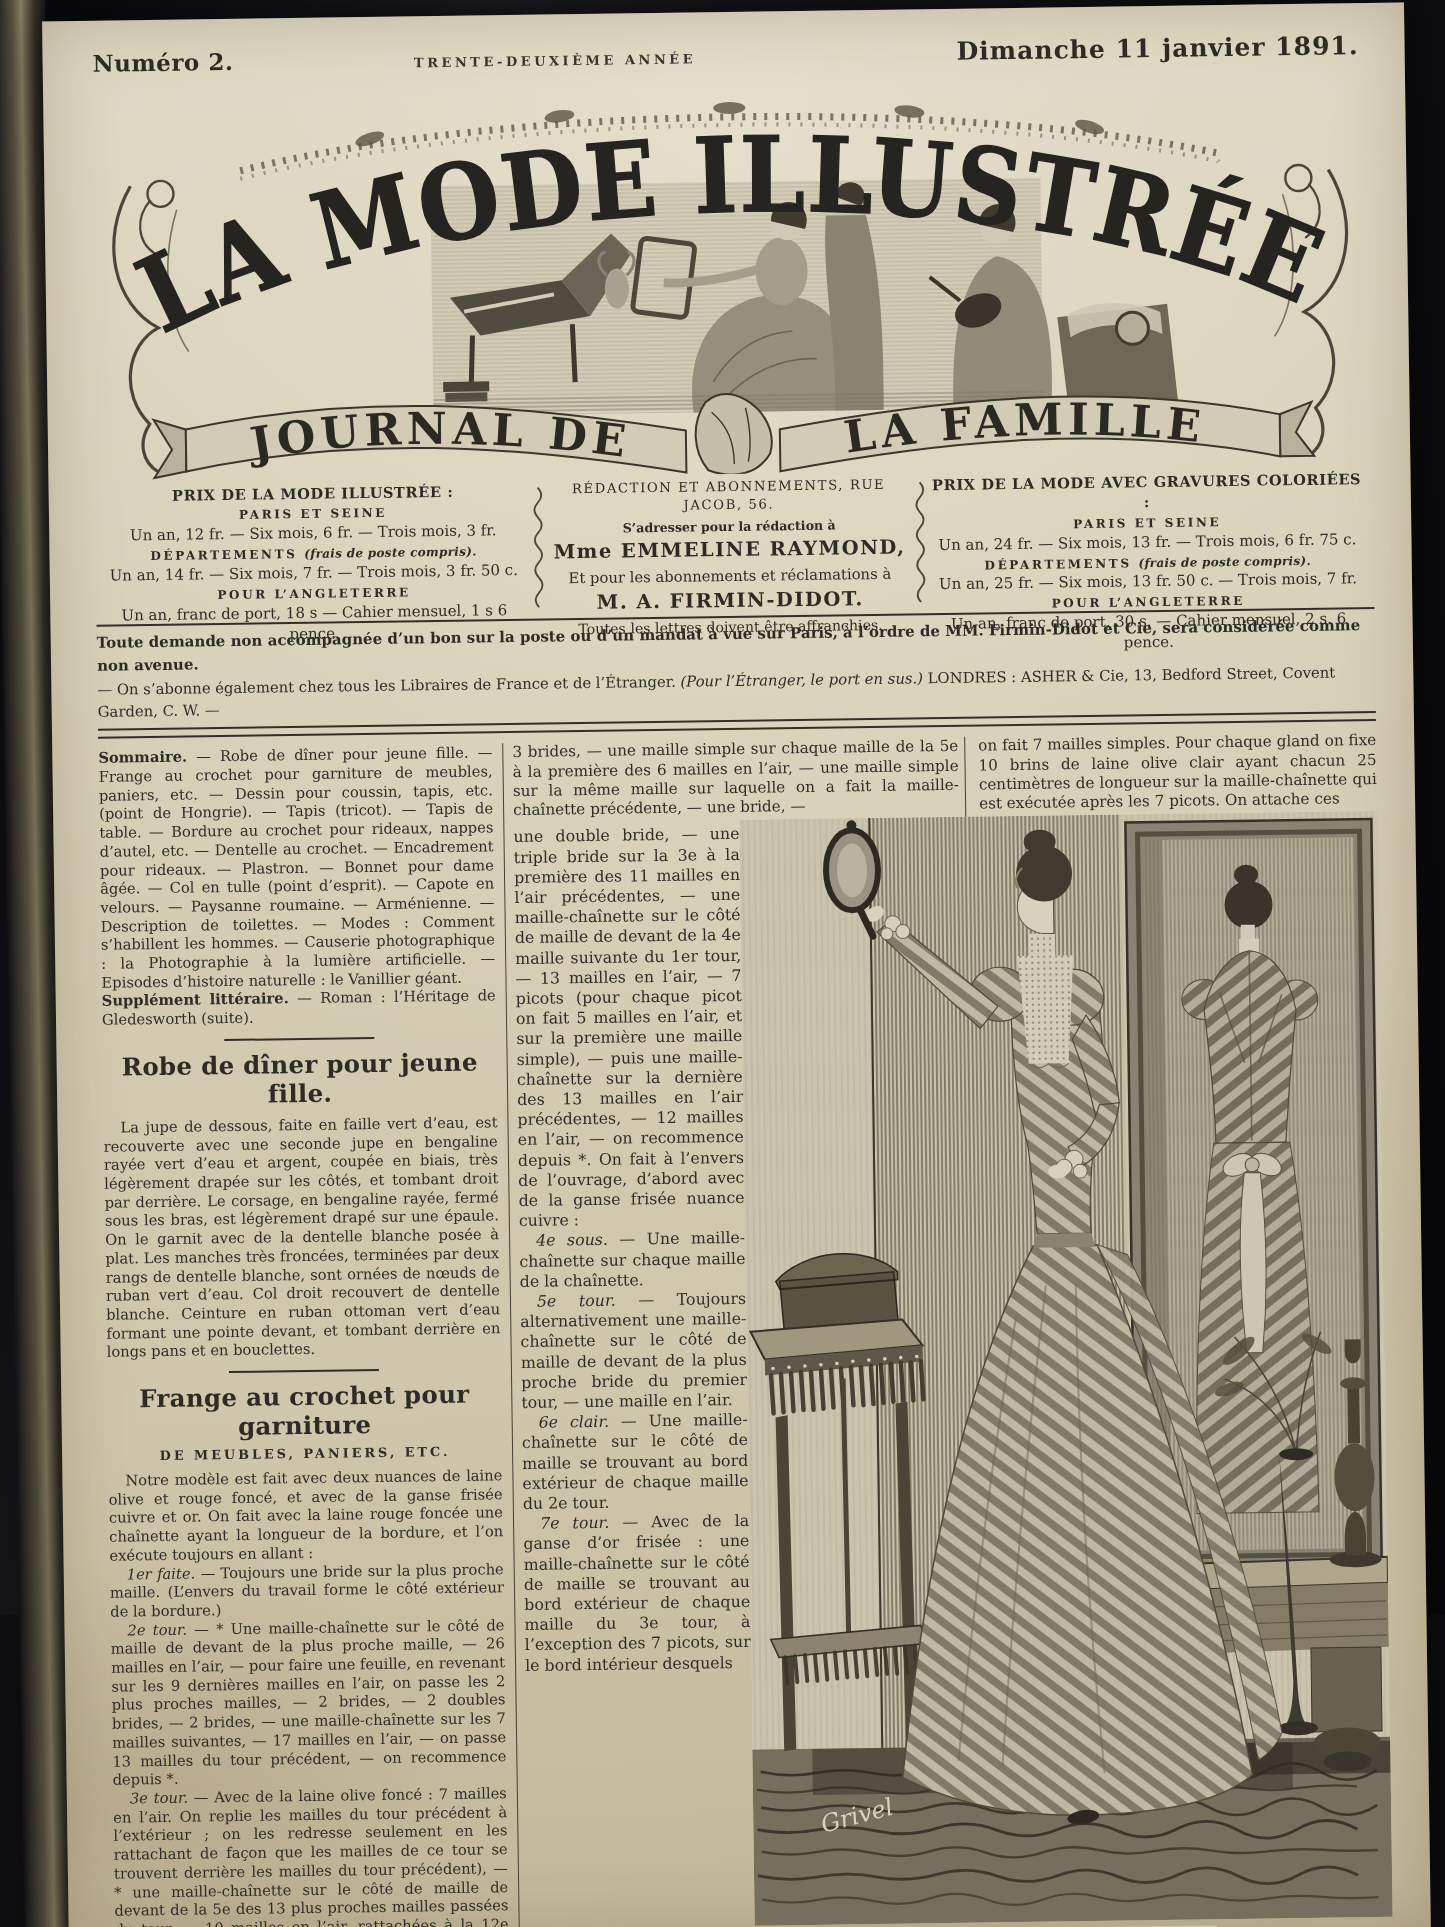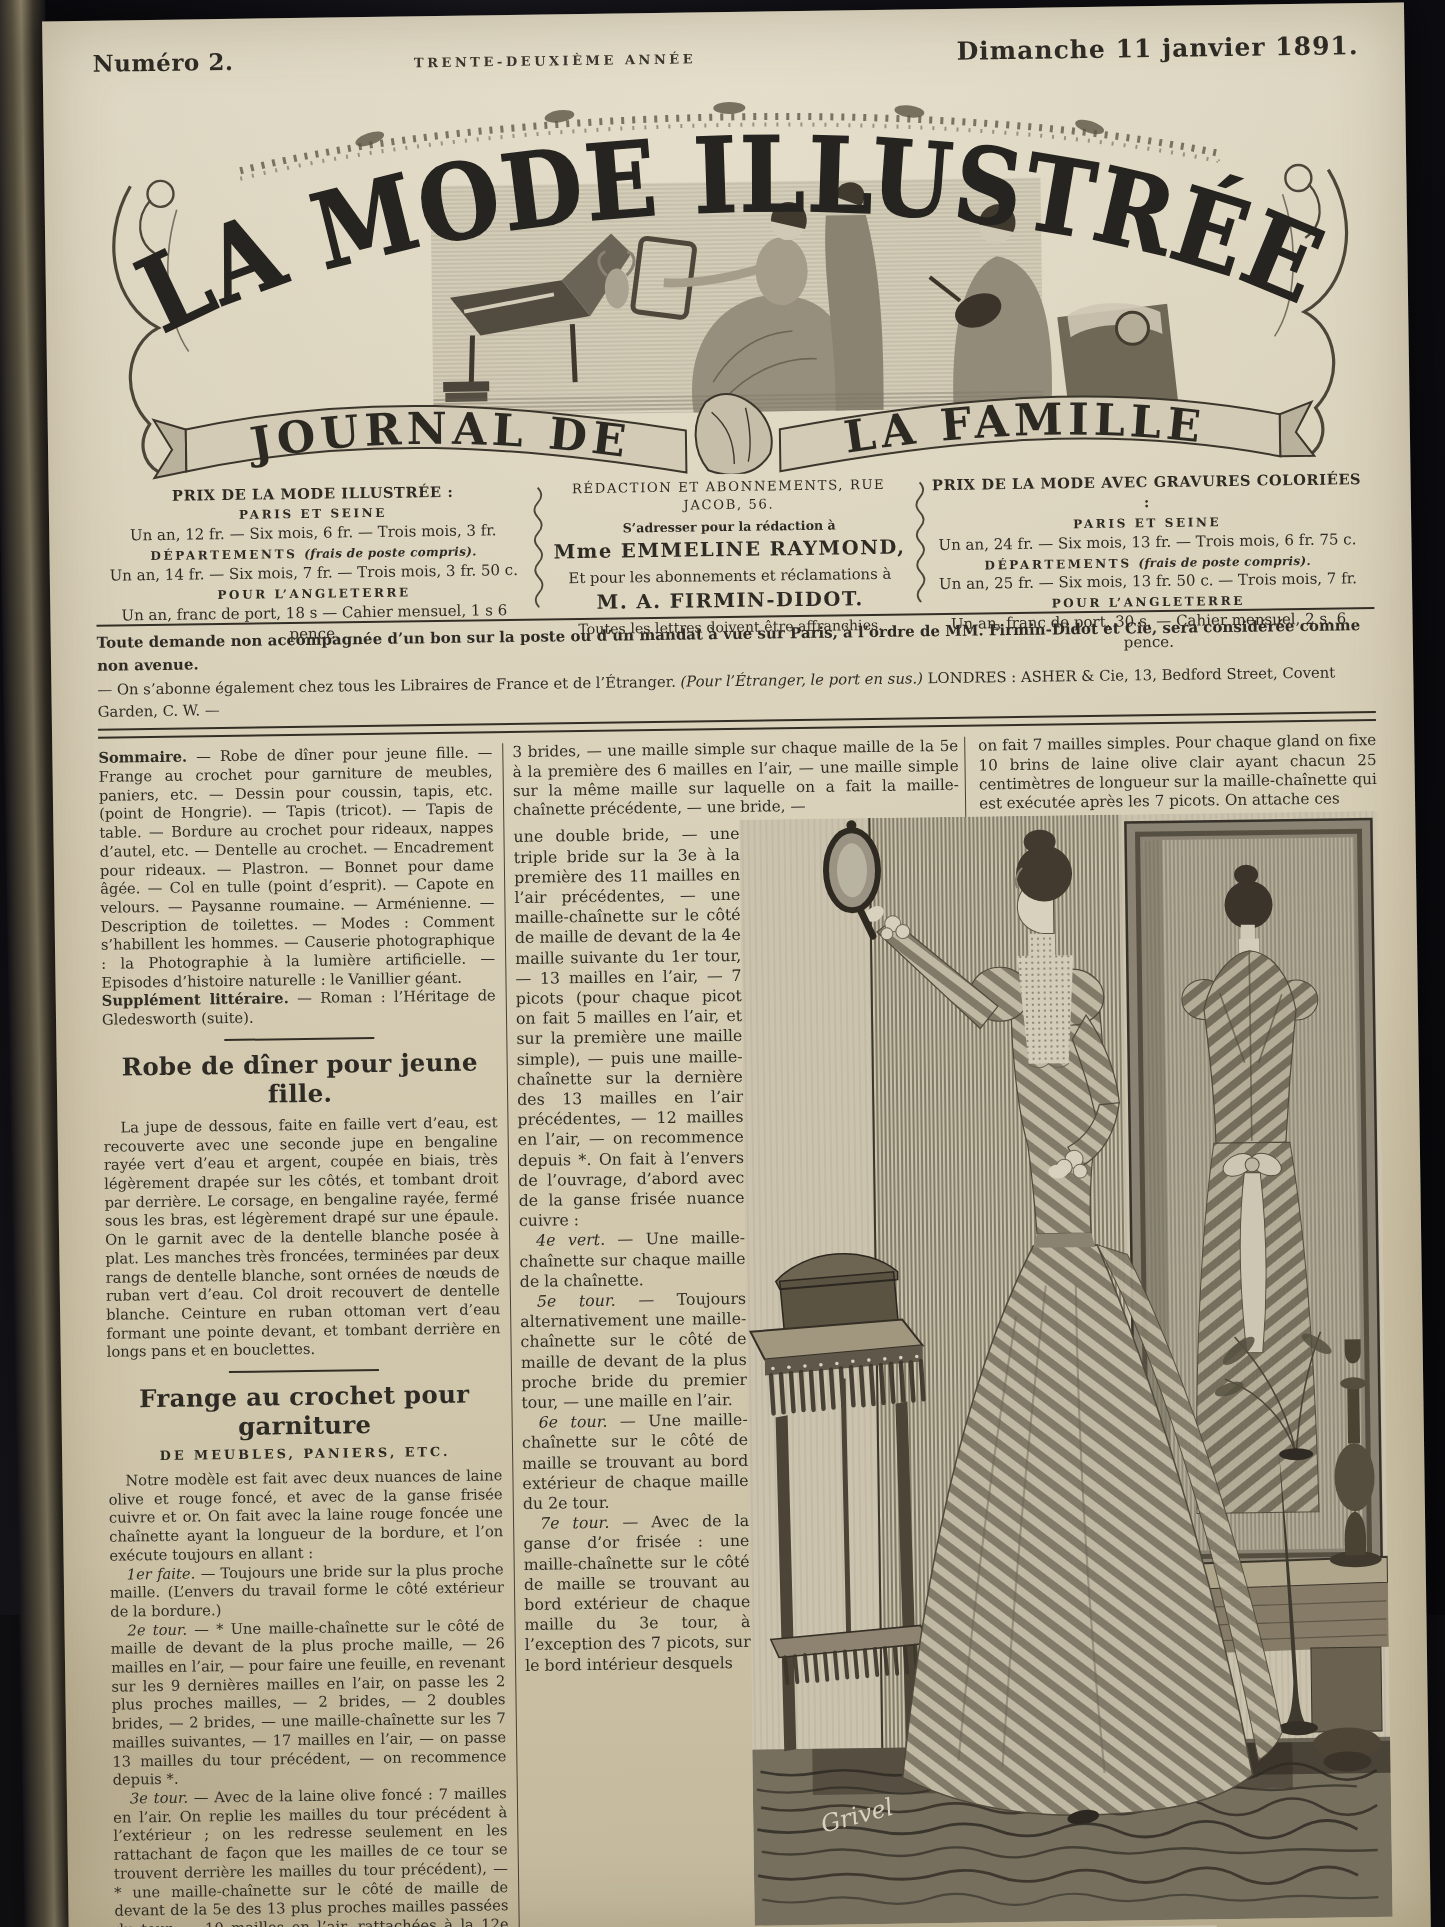--- a/index.html
+++ b/index.html
@@ -230,23 +230,23 @@
       <div class="colb-wide">
         <p>3 brides, — une maille simple sur chaque maille de la 5e à la première des 6 mailles en l’air, — une maille simple sur la même maille sur laquelle on a fait la maille-chaînette précédente, — une bride, —</p>
       </div>
 
       <div class="colc-top">
         <p>on fait 7 mailles simples. Pour chaque gland on fixe 10 brins de laine olive clair ayant chacun 25 centimètres de longueur sur la maille-chaînette qui est exécutée après les 7 picots. On attache ces</p>
       </div>
 
       <div class="colb-narrow">
         <p>une double bride, — une triple bride sur la 3e à la première des 11 mailles en l’air précédentes, — une maille-chaînette sur le côté de maille de devant de la 4e maille suivante du 1er tour, — 13 mailles en l’air, — 7 picots (pour chaque picot on fait 5 mailles en l’air, et sur la première une maille simple), — puis une maille-chaînette sur la dernière des 13 mailles en l’air précédentes, — 12 mailles en l’air, — on recommence depuis *. On fait à l’envers de l’ouvrage, d’abord avec de la ganse frisée nuance cuivre :</p>
-        <p class="ti"><span class="lead-i">4e vert.</span><span> — Une maille-chaînette sur chaque maille de la chaînette.</span></p>
+        <p class="ti"><span class="lead-i">4e sous.</span><span> — Une maille-chaînette sur chaque maille de la chaînette.</span></p>
         <p class="ti"><span class="lead-i">5e tour.</span><span> — Toujours alternativement une maille-chaînette sur le côté de maille de devant de la plus proche bride du premier tour, — une maille en l’air.</span></p>
-        <p class="ti"><span class="lead-i">6e tour.</span><span> — Une maille-chaînette sur le côté de maille se trouvant au bord extérieur de chaque maille du 2e tour.</span></p>
+        <p class="ti"><span class="lead-i">6e clair.</span><span> — Une maille-chaînette sur le côté de maille se trouvant au bord extérieur de chaque maille du 2e tour.</span></p>
         <p class="ti"><span class="lead-i">7e tour.</span><span> — Avec de la ganse d’or frisée : une maille-chaînette sur le côté de maille se trouvant au bord extérieur de chaque maille du 3e tour, à l’exception des 7 picots, sur le bord intérieur desquels</span></p>
       </div>
 
       <svg class="illu" viewBox="0 0 638 1106">
         <defs>
           <pattern id="hv" width="6" height="6" patternUnits="userSpaceOnUse">
               <path d="M3 0 V6" stroke="#a89f8a" stroke-width="1"></path>
             </pattern>
           <pattern id="hvd" width="4" height="4" patternUnits="userSpaceOnUse">
               <path d="M2 0 V4" stroke="#57513f" stroke-width="1.6"></path>

